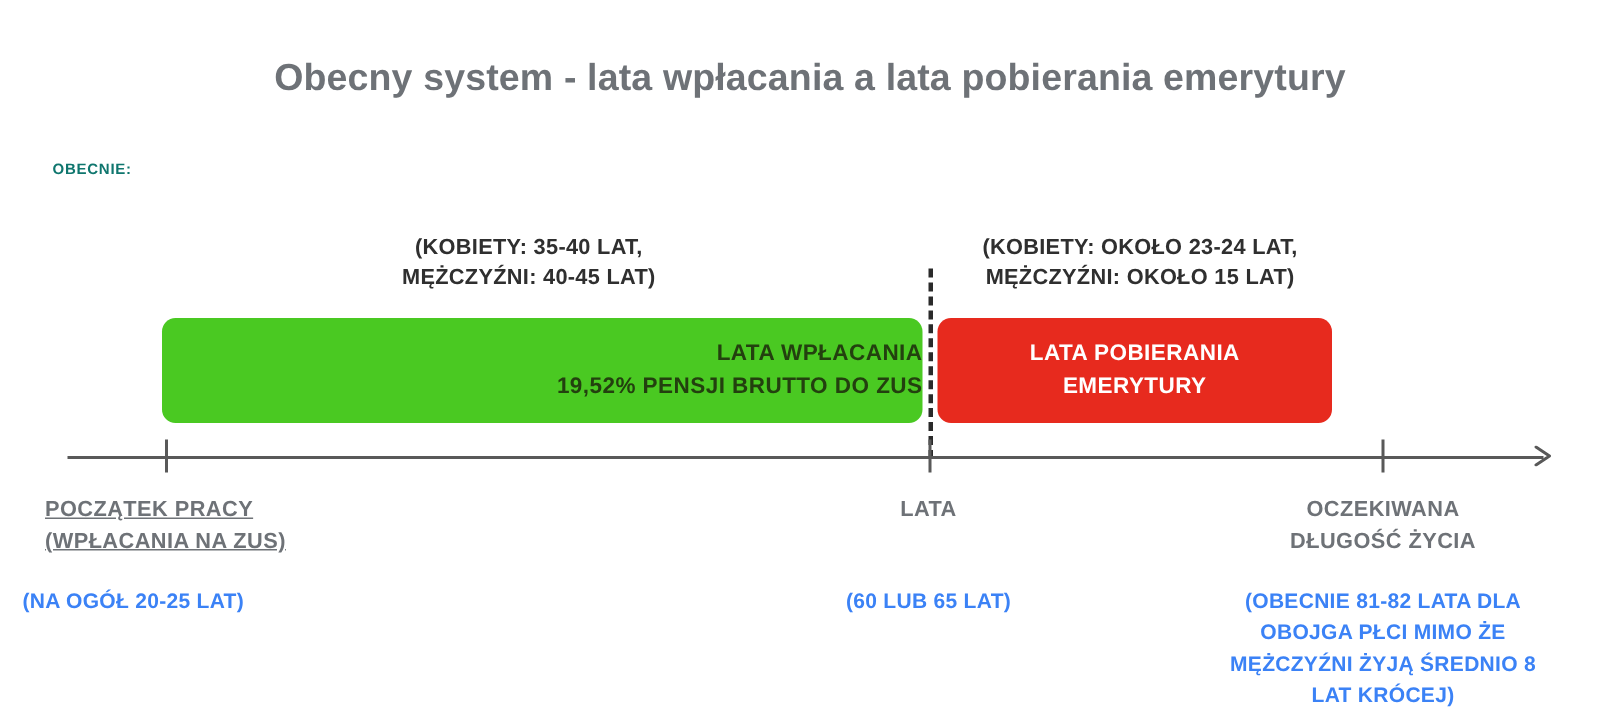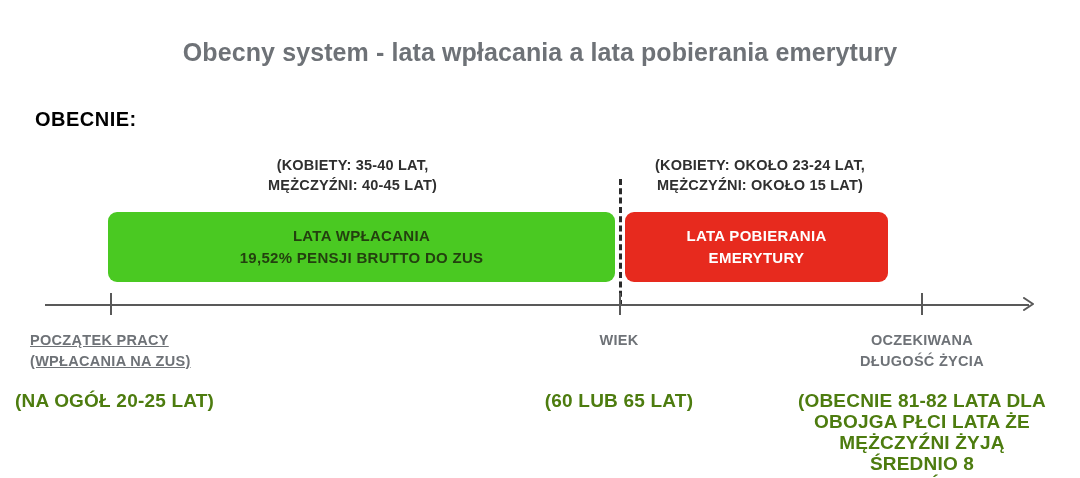--- a/index.html
+++ b/index.html
@@ -32,23 +32,23 @@
     color: #6e7277;
     letter-spacing: 0.1px;
     white-space: nowrap;
   }
 
   
   .kicker {
     position: absolute;
     left: 35px;
     top: 108px;
-    font-size: 20px;
-    font-weight: bold;
-    color: #000000;
+    font-size: 10px;
+    font-weight: bold;
+    color: #0f766e;
     letter-spacing: 0.5px;
     text-align: center;
   }
 
   
   .bar-annotation {
     position: absolute;
     font-size: 14.5px;
     font-weight: bold;
     color: #2f2f2f;
@@ -78,20 +78,21 @@
     line-height: 22px;
     letter-spacing: 0.3px;
     white-space: nowrap;
     text-align: center;
   }
   .bar-green {
     left: 108px;
     width: 507px;
     background: #4ac922;
     color: #23400f;
+    align-items: flex-end;
   }
   .bar-red {
     left: 625px;
     width: 263px;
     background: #e72a1e;
     color: #ffffff;
   }
 
   
   .divider {
@@ -141,23 +142,23 @@
     text-align: center;
     white-space: nowrap;
   }
   .axis-label.start { left: 30px;  top: 330px; text-align: left; text-decoration: underline; }
   .axis-label.mid   { left: 519px; top: 330px; width: 200px; }
   .axis-label.end   { left: 822px; top: 330px; width: 200px; }
 
   
   .axis-note {
     position: absolute;
-    font-size: 19px;
-    font-weight: bold;
-    color: #4d7c0f;
+    font-size: 14px;
+    font-weight: bold;
+    color: #3b82f6;
     line-height: 21px;
     letter-spacing: 0.2px;
     text-align: center;
   }
   .axis-note.start { left: 15px;  top: 390px; text-align: left; white-space: nowrap; }
   .axis-note.mid   { left: 519px; top: 390px; width: 200px; white-space: nowrap; }
   .axis-note.end   { left: 797px; top: 390px; width: 250px; }
 
   .nowrap-line { display: block; }
 </style>
@@ -199,32 +200,32 @@
   <div class="axis-tick tick-start"></div>
   <div class="axis-tick tick-mid"></div>
   <div class="axis-tick tick-end"></div>
 
   <div class="axis-label start">
     <span class="nowrap-line">POCZĄTEK PRACY</span>
     <span class="nowrap-line">(WPŁACANIA NA ZUS)</span>
   </div>
 
   <div class="axis-label mid">
-    <span class="nowrap-line">WIEK</span>
+    <span class="nowrap-line">LATA</span>
   </div>
 
   <div class="axis-label end">
     <span class="nowrap-line">OCZEKIWANA</span>
     <span class="nowrap-line">DŁUGOŚĆ ŻYCIA</span>
   </div>
 
   <div class="axis-note start">(NA OGÓŁ 20-25 LAT)</div>
 
   <div class="axis-note mid">(60 LUB 65 LAT)</div>
 
   <div class="axis-note end">
     <span class="nowrap-line">(OBECNIE 81-82 LATA DLA</span>
-    <span class="nowrap-line">OBOJGA PŁCI LATA ŻE</span>
+    <span class="nowrap-line">OBOJGA PŁCI MIMO ŻE</span>
     <span class="nowrap-line">MĘŻCZYŹNI ŻYJĄ ŚREDNIO 8</span>
     <span class="nowrap-line">LAT KRÓCEJ)</span>
   </div>
 
 </div>
 
 </body></html>

